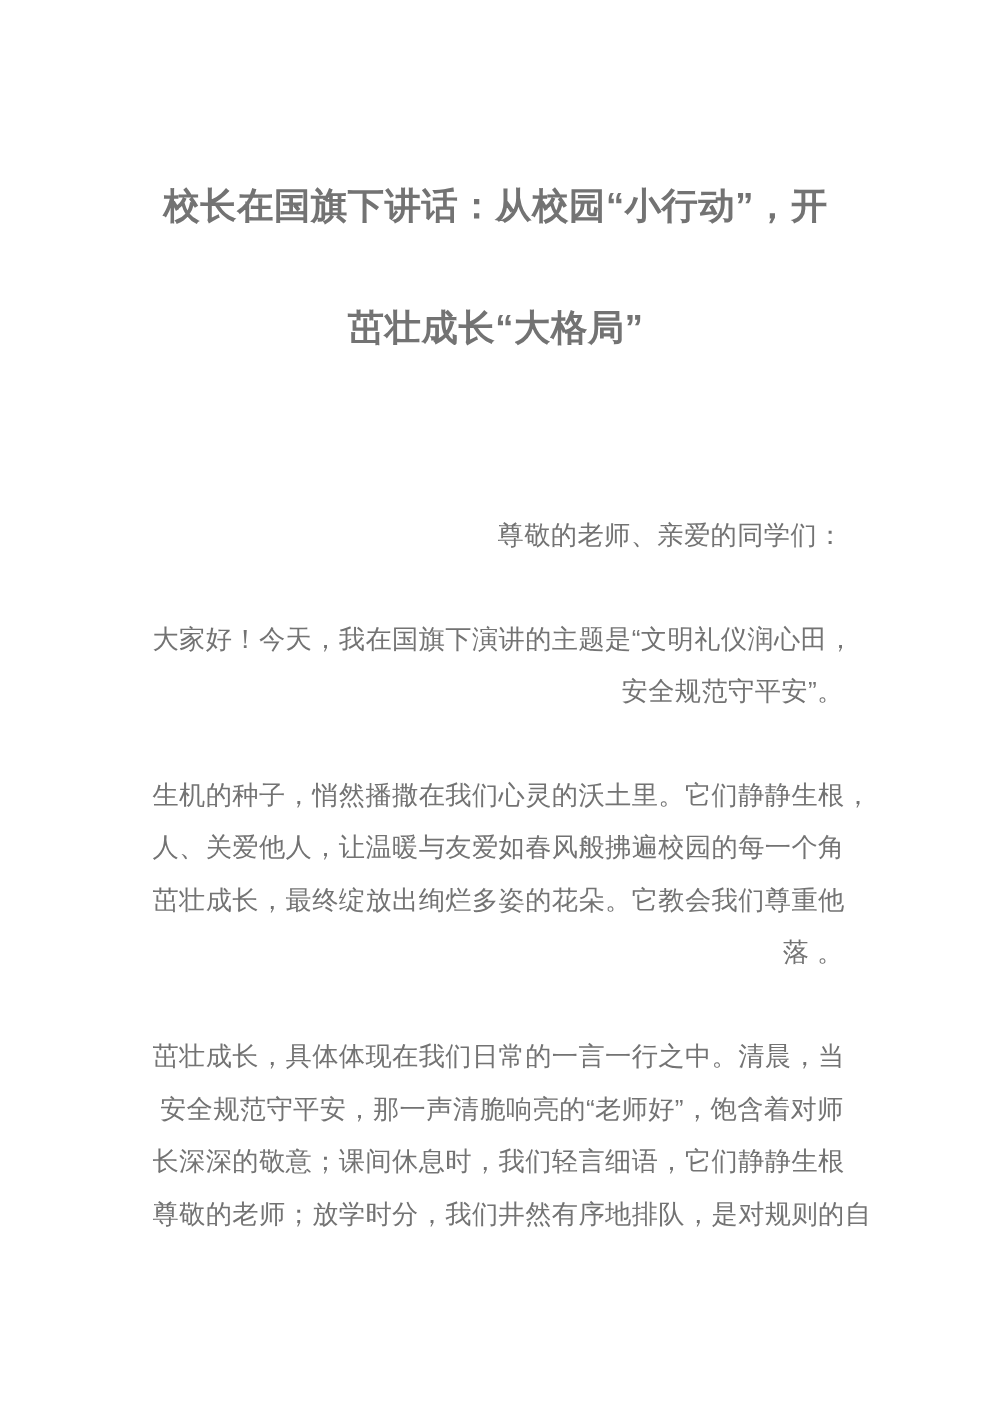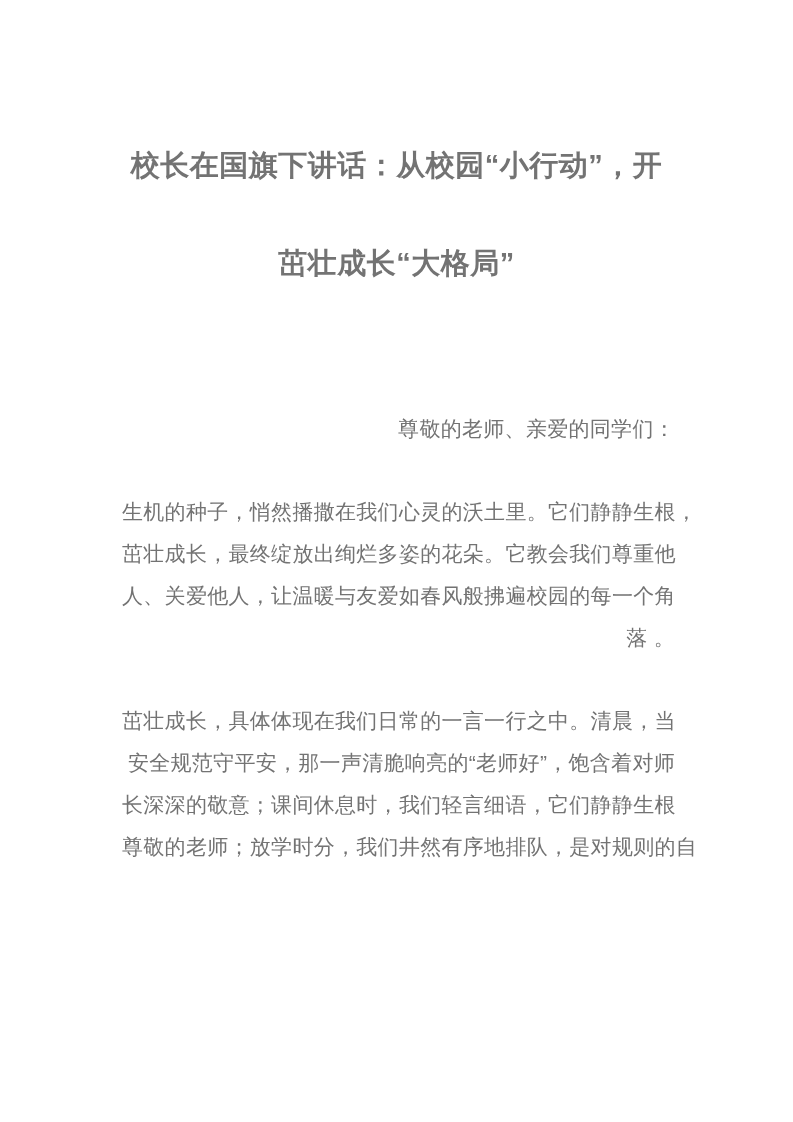--- a/index.html
+++ b/index.html
@@ -64,26 +64,28 @@
     <span class="t-line">茁壮成长“大格局”</span>
   </h1>
 
   <div class="doc-body">
 
     <p class="para">
       <span class="b-line">尊敬的老师、亲爱的同学们：</span>
     </p>
 
     <p class="para">
+      <span class="b-line">大家好！今天，我在国旗下演讲的主题是“文明礼仪润心田，</span>
+      <span class="b-line">安全规范守平安”。</span>
     </p>
 
     <p class="para">
       <span class="b-line">生机的种子，悄然播撒在我们心灵的沃土里。它们静静生根，</span>
+      <span class="b-line">人、关爱他人，让温暖与友爱如春风般拂遍校园的每一个角</span>
       <span class="b-line">茁壮成长，最终绽放出绚烂多姿的花朵。它教会我们尊重他</span>
-      <span class="b-line">人、关爱他人，让温暖与友爱如春风般拂遍校园的每一个角</span>
       <span class="b-line">落 。</span>
     </p>
 
     <p class="para">
       <span class="b-line">茁壮成长，具体体现在我们日常的一言一行之中。清晨，当</span>
       <span class="b-line">安全规范守平安，那一声清脆响亮的“老师好”，饱含着对师</span>
       <span class="b-line">长深深的敬意；课间休息时，我们轻言细语，它们静静生根</span>
       <span class="b-line">尊敬的老师；放学时分，我们井然有序地排队，是对规则的自</span>
     </p>
 

